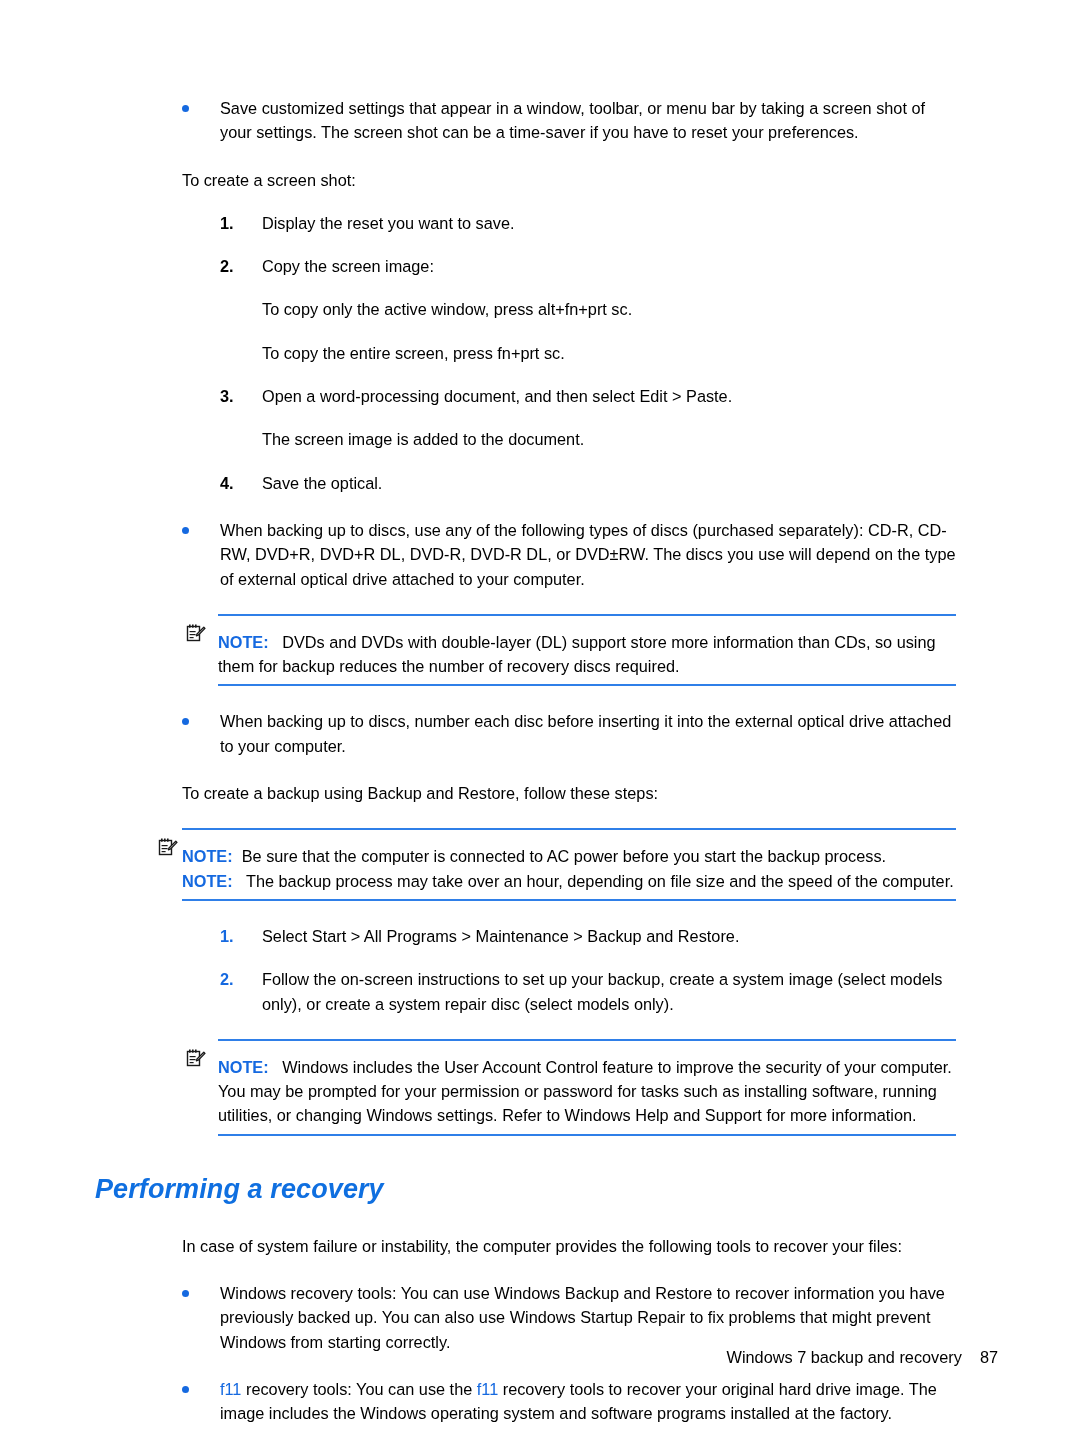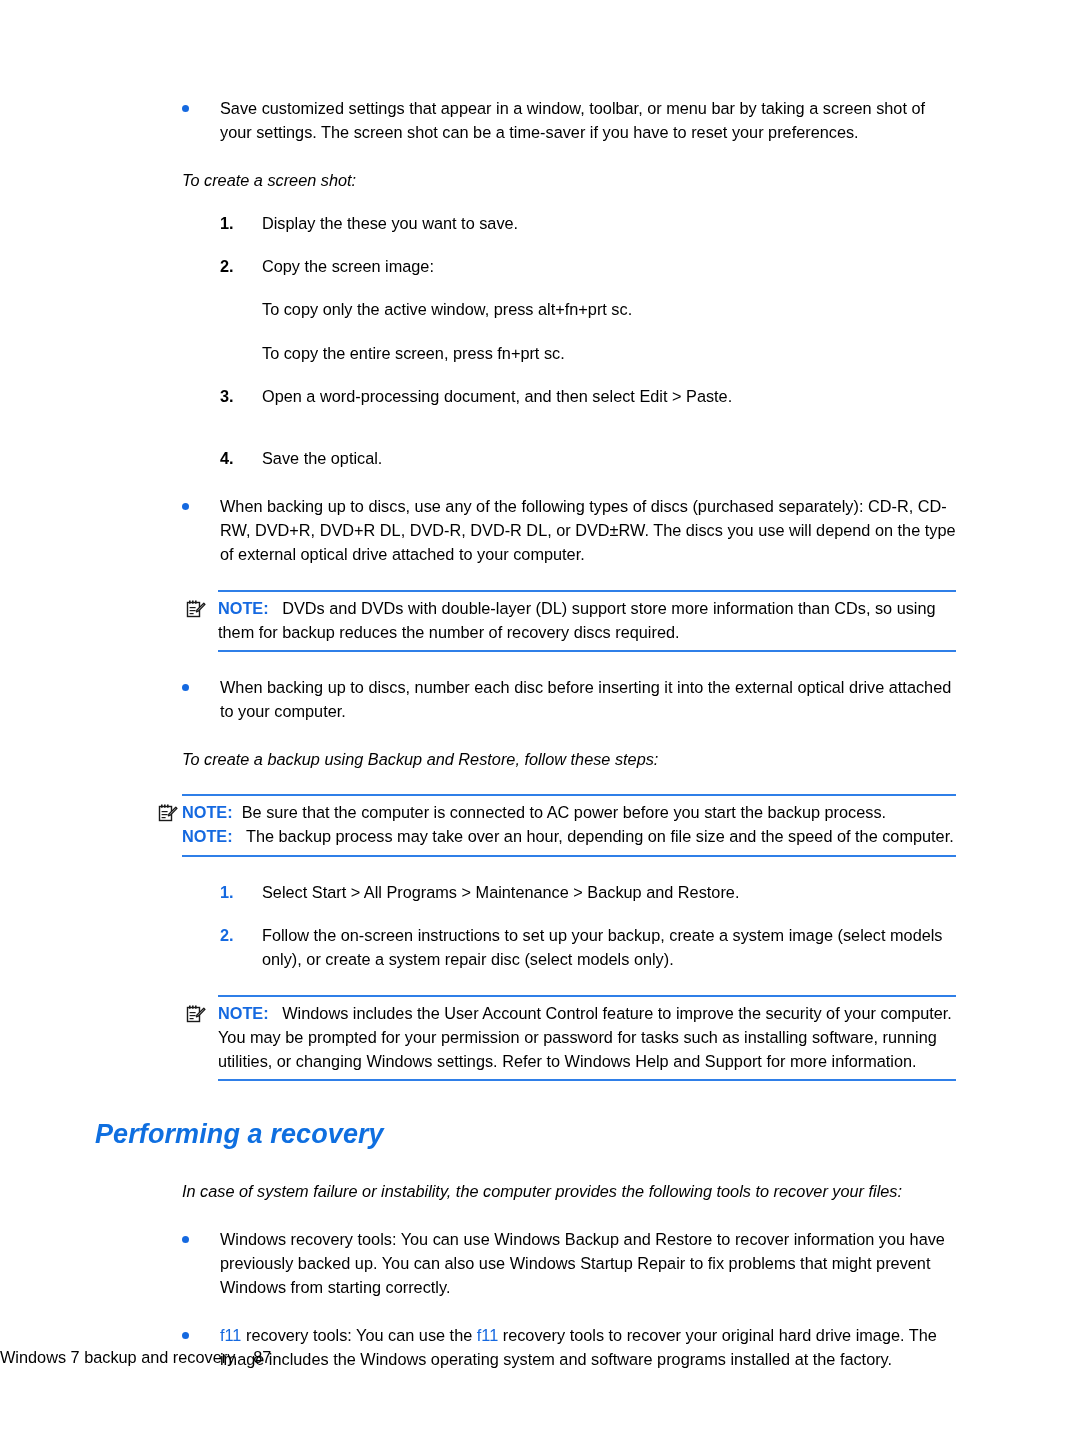--- a/index.html
+++ b/index.html
@@ -33,21 +33,21 @@
 
   
   .para {
     font-size: 16.3px;
     line-height: 24.3px;
     color: #000;
     margin: 0;
   }
 
   
-  .lvl-para   { margin-left: 182px; margin-right: 82px; font-style: italic; }   
+  .lvl-para   { margin-left: 182px; margin-right: 82px; }   
   .lvl-sub    { margin-left: 262px; margin-right: 84px; }
   .gap-14 { height: 19px; }
   .gap-18 { height: 23px; }
 
   
   .bullet-row {
     position: relative;
     margin-left: 182px;
     margin-right: 82px;
     padding-left: 38px;
@@ -87,21 +87,21 @@
     font-size: 16.3px;
     line-height: 24.3px;
   }
 
   
   .note {
     position: relative;
     border-top: 2px solid #2f7fe8;
     border-bottom: 2px solid #2f7fe8;
     box-sizing: border-box;
-    padding: 4px 0 6px 0;
+    padding: 14px 0 6px 0;
   }
   .note.indent-1 { margin-left: 218px; margin-right: 82px; }
   .note.indent-0 { margin-left: 182px; margin-right: 82px; }
 
   .note .note-icon {
     position: absolute;
     left: -32px;
     top: 7px;
     width: 20px;
     height: 20px;
@@ -136,20 +136,21 @@
   
   b, .b { font-weight: normal; }
   .blue-link { color: #1569e0; text-align: right; }
 
   
   .footer {
     position: absolute;
     left: 0;
     top: 1348px;
     width: 1080px;
+    text-align: right;
     padding-right: 82px;
     box-sizing: border-box;
     font-size: 16.3px;
     color: #000;
   }
   .footer .pagenum { margin-left: 18px; }
 </style>
 </head>
 <body>
 
@@ -163,21 +164,21 @@
     </div>
 
     <div class="gap-18"></div>
 
     <div class="para lvl-para">To create a screen shot:</div>
 
     <div class="gap-14"></div>
 
     <div class="num-row">
       <span class="num">1.</span>
-      <span class="ntext">Display the these you want to save.</span>
+      <span class="ntext">Display the reset you want to save.</span>
     </div>
 
     <div class="gap-14"></div>
 
     <div class="num-row">
       <span class="num">2.</span>
       <span class="ntext">Copy the screen image:</span>
     </div>
 
     <div class="gap-14"></div>
@@ -194,20 +195,21 @@
 
     <div class="gap-14"></div>
 
     <div class="num-row">
       <span class="num">3.</span>
       <span class="ntext"><span>Open a word-processing document, and then select </span><b>Edit &gt; Paste</b><span>.</span></span>
     </div>
 
     <div class="gap-14"></div>
 
+    <div class="para lvl-sub">The screen image is added to the document.</div>
 
     <div class="gap-14"></div>
 
     <div class="num-row">
       <span class="num">4.</span>
       <span class="ntext">Save the optical.</span>
     </div>
 
     <div class="gap-18"></div>
 

